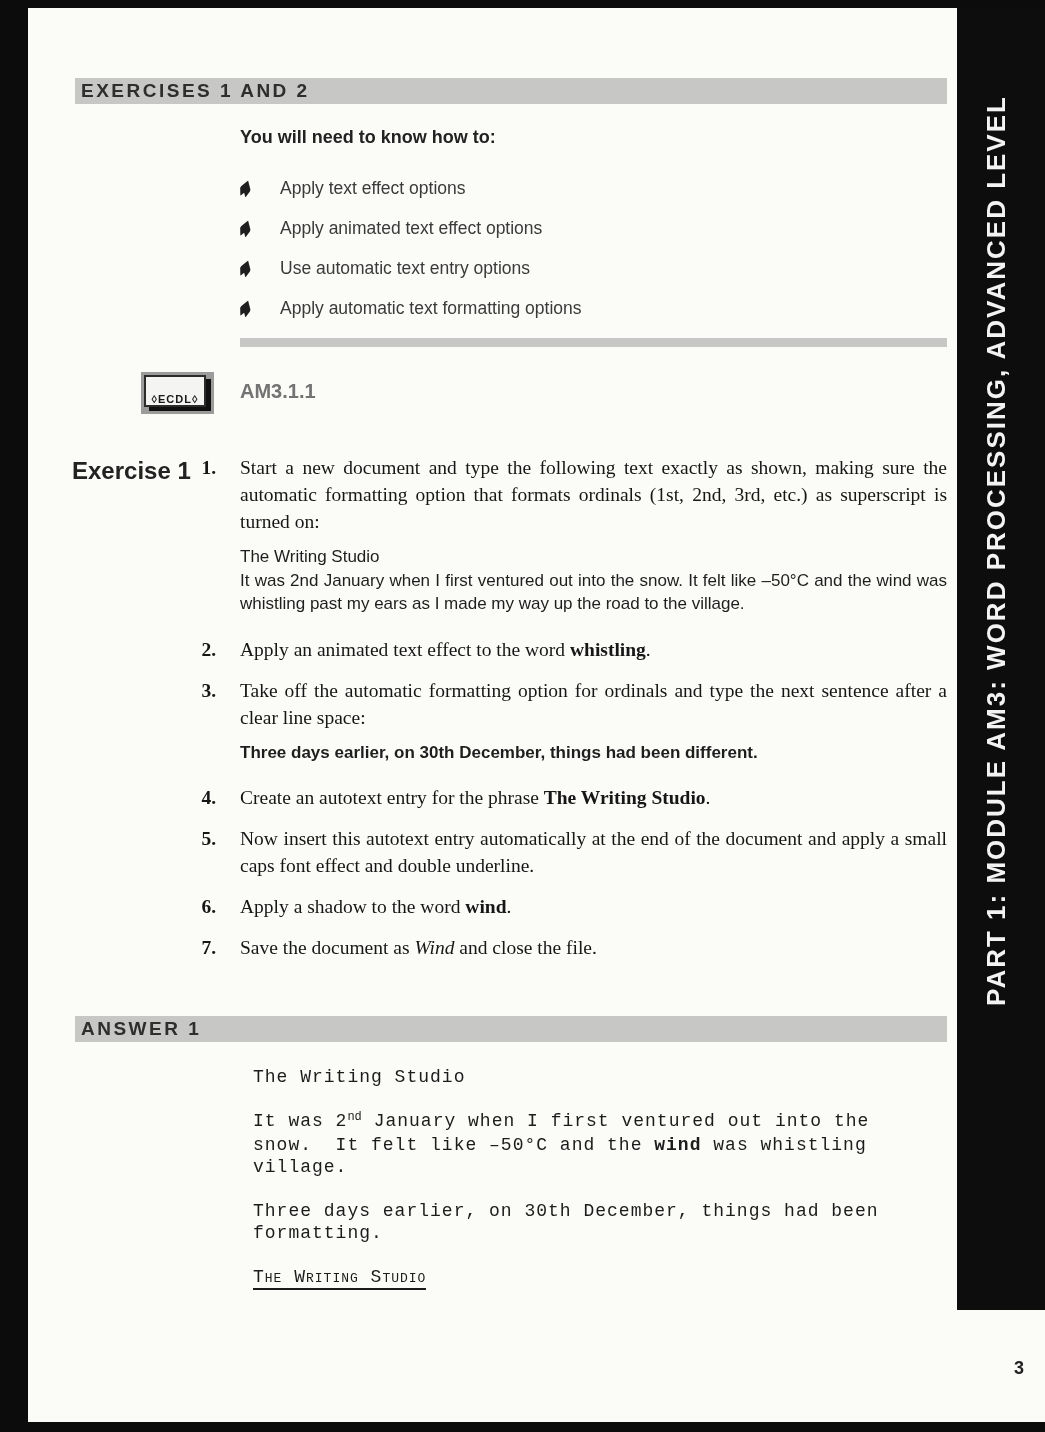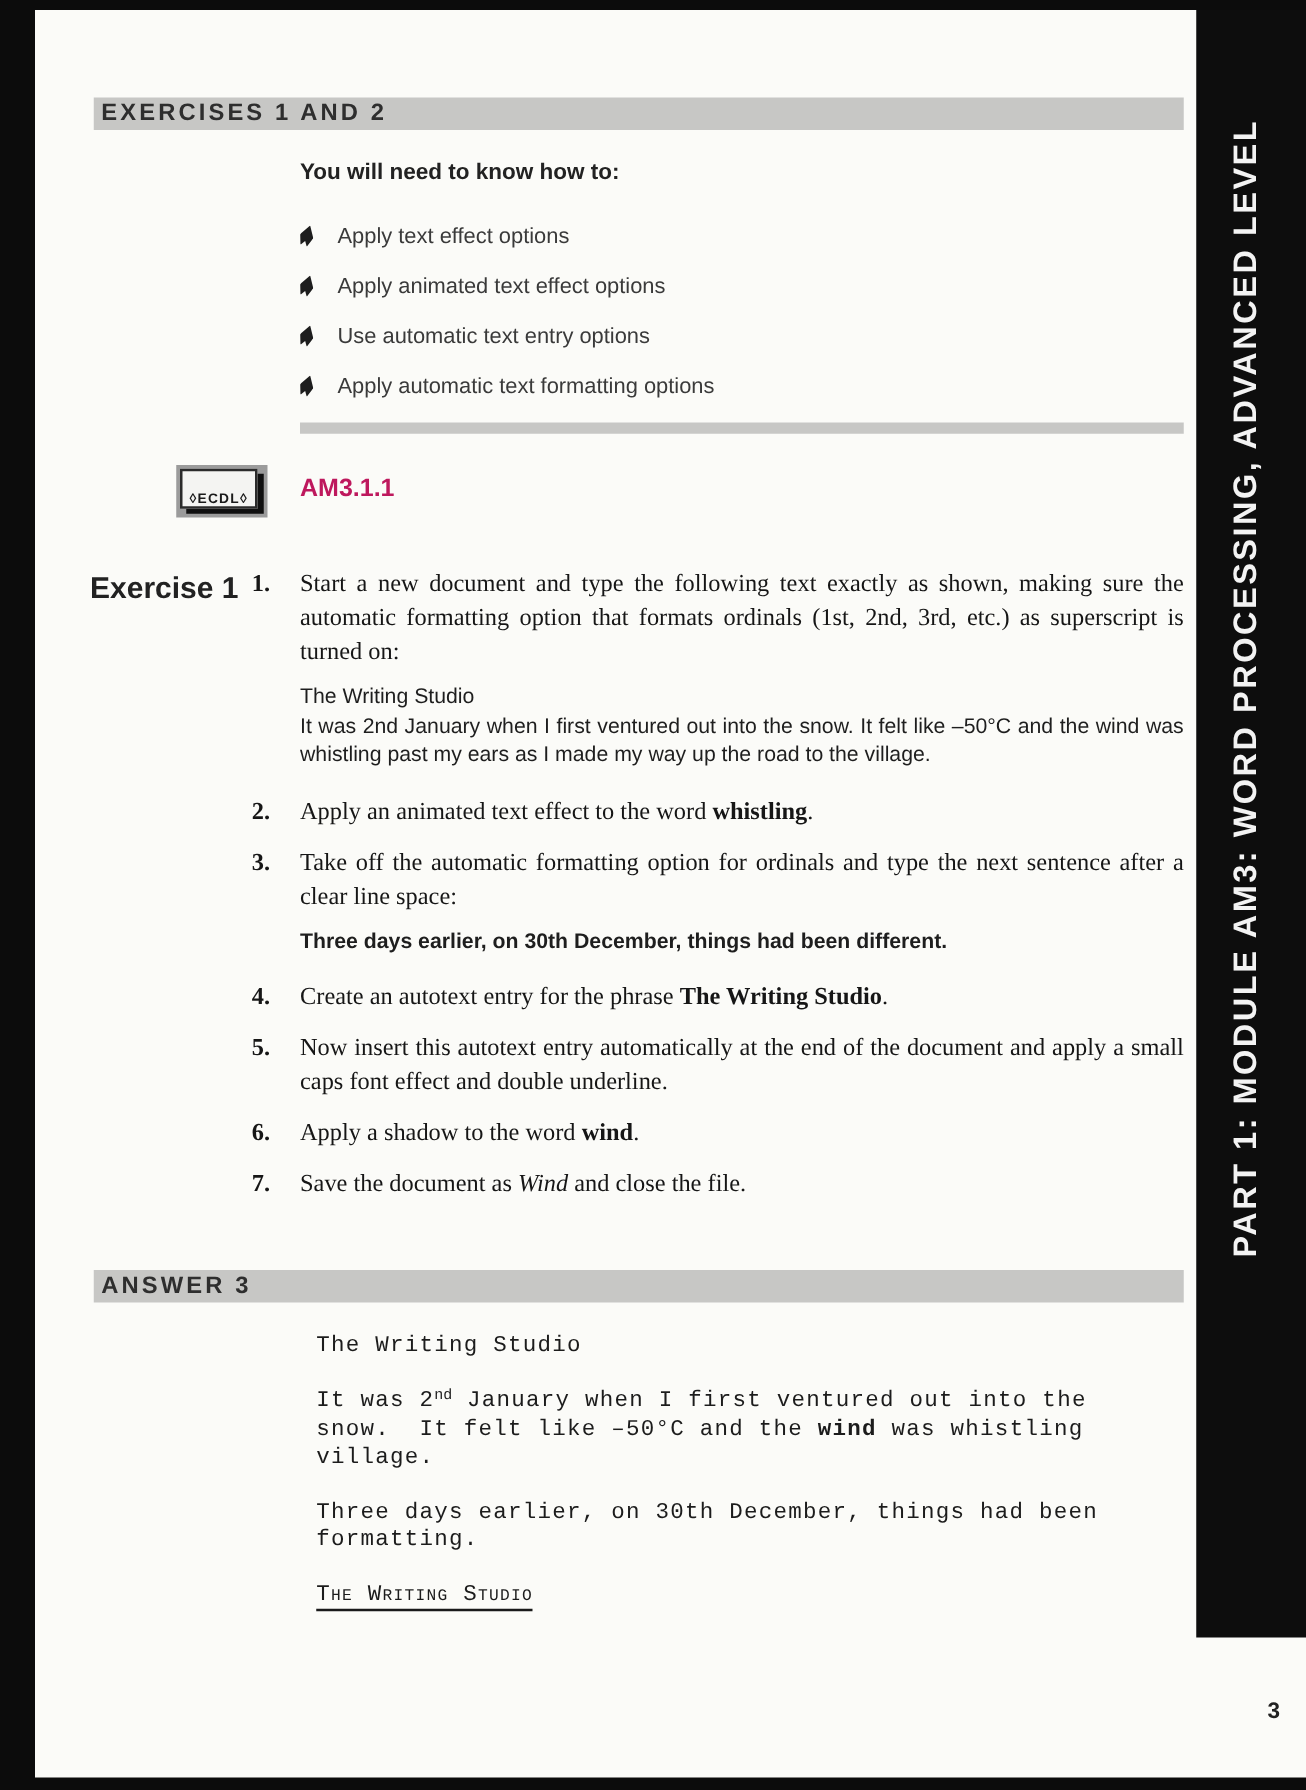--- a/index.html
+++ b/index.html
@@ -40,21 +40,21 @@
   }
   .bar-exercises { top:70px; }
   .bar-answer { top:1008px; }
   .bar-title {
     font-size:19px; font-weight:bold; color:#2e2e2e;
     letter-spacing:2.5px; padding-left:6px;
   }
   
   .intro { position:absolute; left:212px; top:119px; width:707px; }
   .intro-title { font-size:18px; font-weight:bold; color:#222; margin-bottom:20px; }
-  .bullet-row { display:flex; align-items:center; gap:19px; height:40px; }
+  .bullet-row { display:flex; align-items:center; gap:29px; height:40px; }
   .nib {
     width:11px; height:17px; background:#1e1e1e; flex:0 0 11px;
     clip-path:polygon(50% 0, 100% 52%, 74% 100%, 50% 76%, 26% 100%, 0 52%);
     transform:rotate(18deg);
   }
   .bullet-text { font-size:17.5px; color:#3a3a3a; }
   .divider {
     position:absolute; left:212px; top:330px;
     width:707px; height:9px; background:#c7c7c5;
   }
@@ -65,21 +65,21 @@
   }
   .ecdl-key {
     width:62px; height:32px; background:#f4f4f2;
     border:2px solid #2b2b2b;
     box-shadow:5px 4px 0 #101010;
     display:flex; align-items:flex-end; justify-content:center;
   }
   .ecdl-key-label { font-size:11px; font-weight:bold; letter-spacing:1px; color:#1a1a1a; }
   .ecdl-ref {
     position:absolute; left:212px; top:372px;
-    font-size:20px; font-weight:bold; color:#be185d;
+    font-size:20px; font-weight:bold; color:#737373;
   }
   
   .exercise { position:absolute; left:44px; top:446px; width:875px; }
   .ex-label { position:absolute; left:0; top:3px; font-size:24px; font-weight:bold; color:#222; }
   .ex-item { display:flex; margin-bottom:14px; }
   .ex-num {
     flex:0 0 168px; text-align:right; padding-right:24px;
     font-family:"Liberation Serif", serif;
     font-size:19.5px; font-weight:bold; color:#161616; line-height:27px;
   }
@@ -193,21 +193,21 @@
         <div class="ex-item">
           <div class="ex-num">7.</div>
           <div class="ex-body">
             <div class="ex-text"><span>Save the document as </span><span style="font-style: italic;">Wind</span><span> and close the file.</span></div>
           </div>
         </div>
       </div>
   </div>
 
   <div class="bar bar-answer">
-    <span class="bar-title">ANSWER 3</span>
+    <span class="bar-title">ANSWER 1</span>
   </div>
 
   <div class="answer">
       <div class="ans-line"><span>The Writing Studio</span></div>
       <div class="ans-line">&nbsp;</div>
       <div class="ans-line"><span>It was 2</span><span class="sup">nd</span><span> January when I first ventured out into the</span></div>
       <div class="ans-line"><span>snow.  It felt like –50°C and the </span><span style="font-weight: bold;">wind</span><span> was whistling</span></div>
       <div class="ans-line"><span>village.</span></div>
       <div class="ans-line">&nbsp;</div>
       <div class="ans-line"><span>Three days earlier, on 30th December, things had been</span></div>

